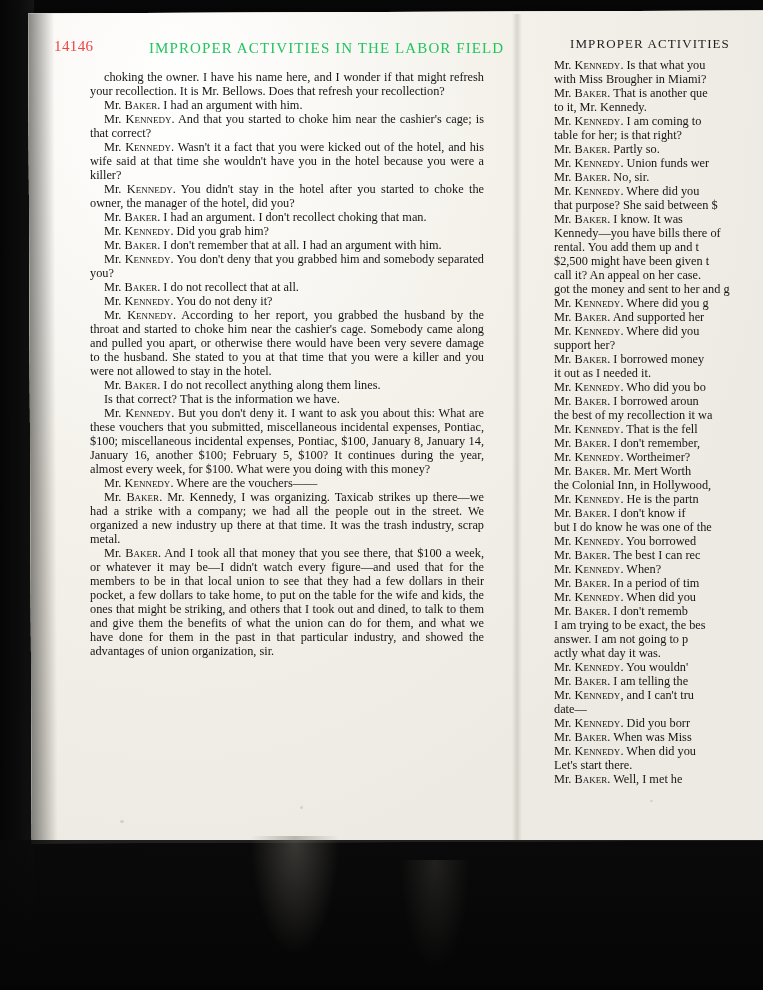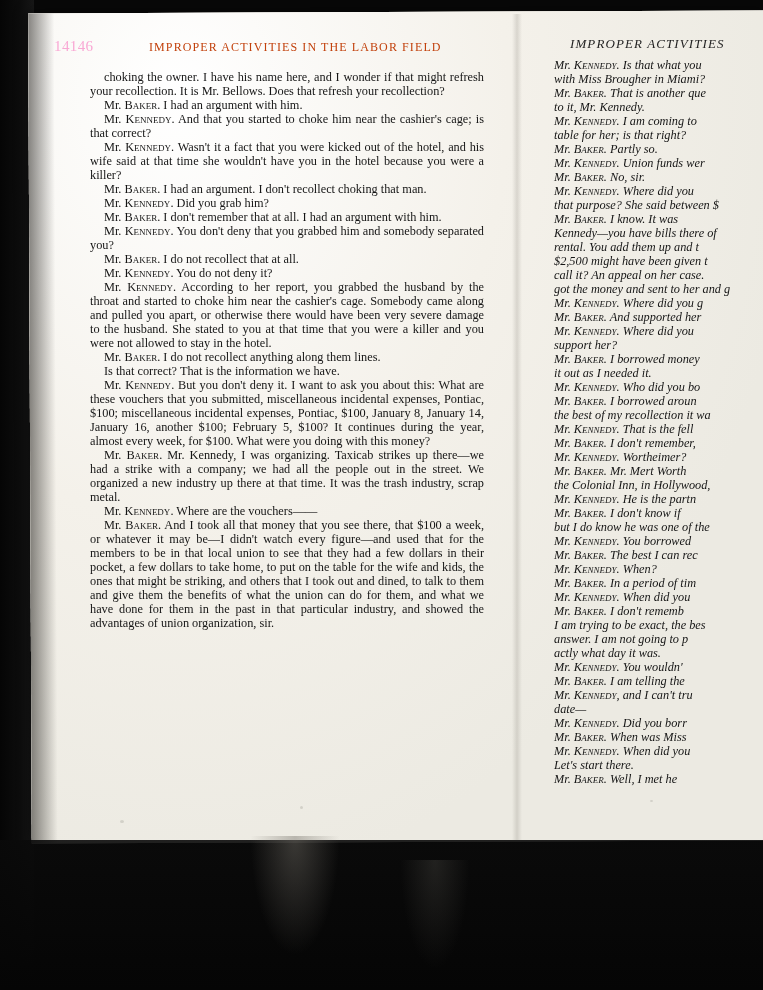--- a/index.html
+++ b/index.html
@@ -92,29 +92,29 @@
     left: 54px;
     width: 640px;
     font-family: "Liberation Serif", serif;
   }
   .page-no {
     position: absolute;
     left: 0;
     top: 0;
     font-size: 15px;
     letter-spacing: 0.4px;
-    color: #f9a8d4;
+    color: #ef4444;
   }
   .run-head {
     position: absolute;
     left: 95px;
     top: 2px;
-    font-size: 12px;
+    font-size: 15px;
     letter-spacing: 1.1px;
-    color: #c2410c;
+    color: #22c55e;
     font-variant: small-caps;
     text-transform: uppercase;
   }
   .hdr-right {
     position: absolute;
     left: 570px;
     top: -14px;
     font-size: 13px;
     letter-spacing: 1.1px;
     color: #1f1f1f;
@@ -153,21 +153,20 @@
   .noind { text-indent: 0; }
 
   
   .clip-right {
     position: absolute;
     left: 528px;
     top: 20px;
     width: 235px;
     height: 800px;
     overflow: hidden;
-    font-style: italic;
   }
   .clip-right .col.right {
     left: 12px;
     top: 38px;
     width: 250px;
   }
   .clip-right .hdr-right {
     left: 42px;
     top: 16px;
   }
@@ -203,32 +202,33 @@
   <div class="hdr">
     <span class="page-no">14146</span>
     <span class="run-head">IMPROPER ACTIVITIES IN THE LABOR FIELD</span>
   </div>
 
   <div class="col left">
     <p class="noind">choking the owner. I have his name here, and I wonder if that might refresh your recollection. It is Mr. Bellows. Does that refresh your recollection?</p>
     <p>Mr. <span class="sc">Baker</span>. I had an argument with him.</p>
     <p>Mr. <span class="sc">Kennedy</span>. And that you started to choke him near the cashier's cage; is that correct?</p>
     <p>Mr. <span class="sc">Kennedy</span>. Wasn't it a fact that you were kicked out of the hotel, and his wife said at that time she wouldn't have you in the hotel because you were a killer?</p>
+    <p>Mr. <span class="sc">Kennedy</span>. You didn't stay in the hotel after you started to choke the owner, the manager of the hotel, did you?</p>
     <p>Mr. <span class="sc">Baker</span>. I had an argument. I don't recollect choking that man.</p>
     <p>Mr. <span class="sc">Kennedy</span>. Did you grab him?</p>
     <p>Mr. <span class="sc">Baker</span>. I don't remember that at all. I had an argument with him.</p>
     <p>Mr. <span class="sc">Kennedy</span>. You don't deny that you grabbed him and somebody separated you?</p>
     <p>Mr. <span class="sc">Baker</span>. I do not recollect that at all.</p>
     <p>Mr. <span class="sc">Kennedy</span>. You do not deny it?</p>
     <p>Mr. <span class="sc">Kennedy</span>. According to her report, you grabbed the husband by the throat and started to choke him near the cashier's cage. Somebody came along and pulled you apart, or otherwise there would have been very severe damage to the husband. She stated to you at that time that you were a killer and you were not allowed to stay in the hotel.</p>
     <p>Mr. <span class="sc">Baker</span>. I do not recollect anything along them lines.</p>
     <p>Is that correct? That is the information we have.</p>
     <p>Mr. <span class="sc">Kennedy</span>. But you don't deny it. I want to ask you about this: What are these vouchers that you submitted, miscellaneous incidental expenses, Pontiac, $100; miscellaneous incidental expenses, Pontiac, $100, January 8, January 14, January 16, another $100; February 5, $100? It continues during the year, almost every week, for $100. What were you doing with this money?</p>
+    <p>Mr. <span class="sc">Kennedy</span>. Where are the vouchers——</p>
     <p>Mr. <span class="sc">Baker</span>. Mr. Kennedy, I was organizing. Taxicab strikes up there—we had a strike with a company; we had all the people out in the street. We organized a new industry up there at that time. It was the trash industry, scrap metal.</p>
-    <p>Mr. <span class="sc">Kennedy</span>. Where are the vouchers——</p>
     <p>Mr. <span class="sc">Baker</span>. And I took all that money that you see there, that $100 a week, or whatever it may be—I didn't watch every figure—and used that for the members to be in that local union to see that they had a few dollars in their pocket, a few dollars to take home, to put on the table for the wife and kids, the ones that might be striking, and others that I took out and dined, to talk to them and give them the benefits of what the union can do for them, and what we have done for them in the past in that particular industry, and showed the advantages of union organization, sir.</p>
   </div>
 
   <div class="clip-right">
     <div class="hdr-right">IMPROPER ACTIVITIES</div>
     <div class="col right">
       <p class="noind">Mr. <span class="sc">Kennedy</span>. Is that what you</p>
       <p class="noind">with Miss Brougher in Miami?</p>
       <p class="noind">Mr. <span class="sc">Baker</span>. That is another que</p>
       <p class="noind">to it, Mr. Kennedy.</p>

